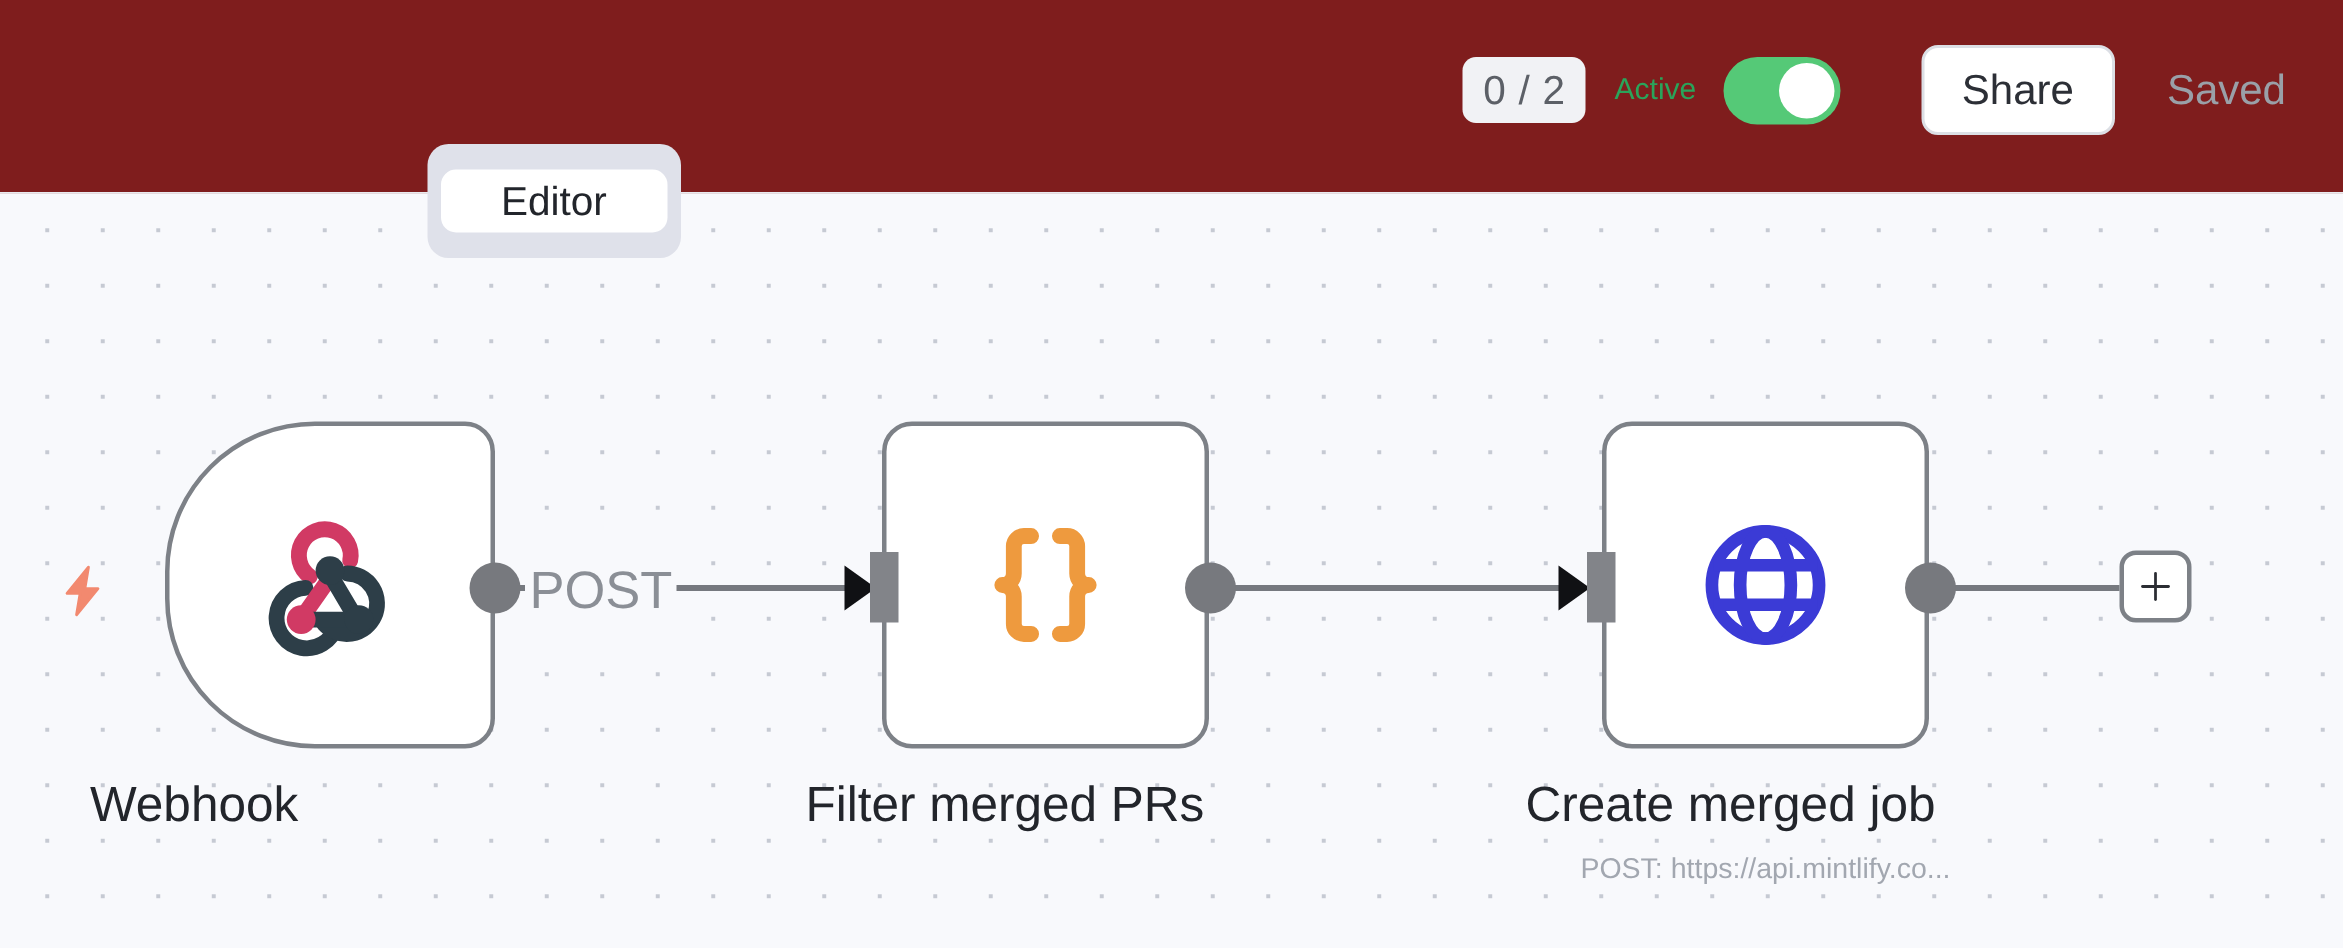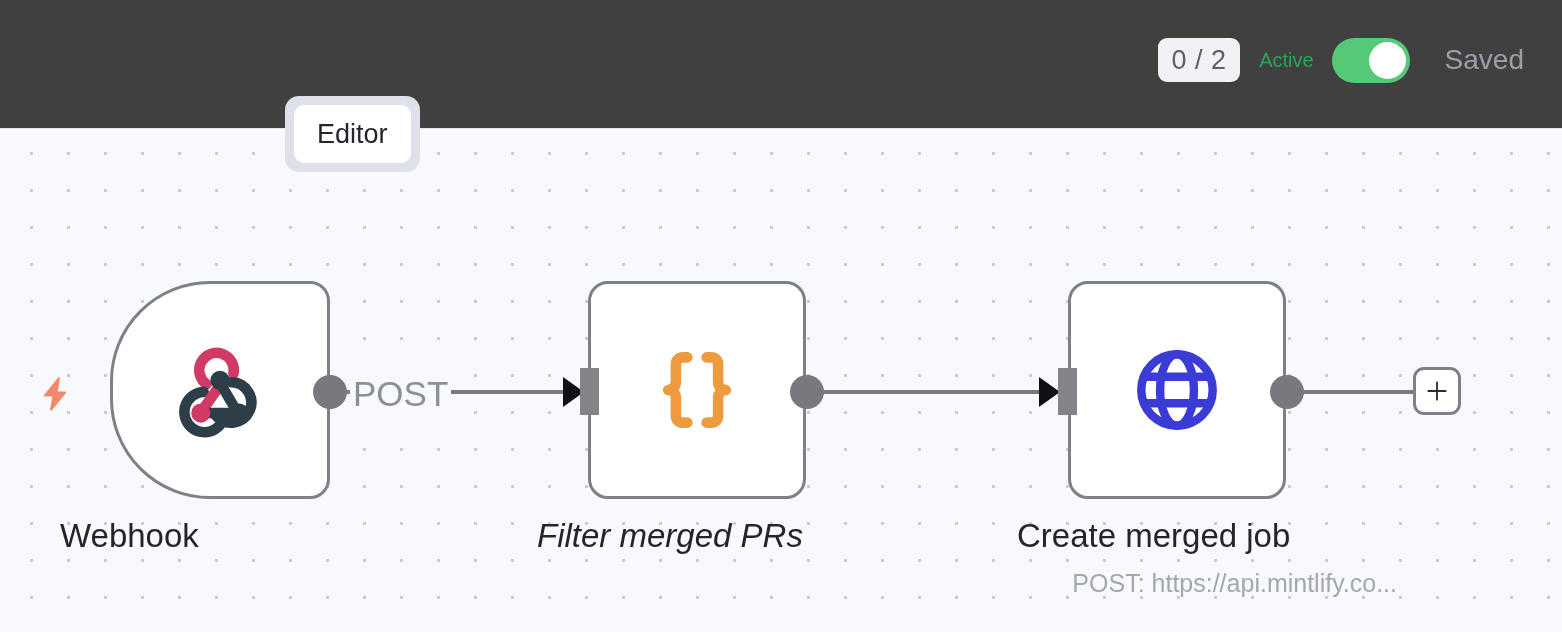--- a/index.html
+++ b/index.html
@@ -18,21 +18,21 @@
     overflow: hidden;
     background: #ffffff;
   }
 
   
   .topbar {
     position: absolute;
     left: 0; top: 0;
     width: 1562px;
     height: 129px;
-    background: #404040;
+    background: #7f1d1d;
     border-bottom: 1px solid #e8eaef;
     box-sizing: border-box;
   }
   .top-right {
     position: absolute;
     right: 38px;
     top: 31px;
     display: flex;
     align-items: center;
     gap: 0px;
@@ -102,22 +102,22 @@
     height: 76px;
     background: #dfe1ea;
     border-radius: 14px;
     display: flex;
     align-items: center;
     padding: 0 9px;
     gap: 0px;
     z-index: 5;
   }
   .tab {
-    height: 58px;
-    padding: 0 23px;
+    height: 42px;
+    padding: 0 40px;
     display: flex;
     align-items: center;
     font-size: 27px;
     color: #70757e;
     border-radius: 10px;
     cursor: pointer;
     white-space: nowrap;
   }
   .tab.active {
     background: #ffffff;
@@ -157,22 +157,22 @@
   }
   .node-label {
     position: absolute;
     text-align: left;
     font-size: 33px;
     color: #22252b;
     white-space: nowrap;
   }
   .node-sublabel {
     position: absolute;
-    text-align: right;
-    font-size: 25px;
+    text-align: center;
+    font-size: 19px;
     color: #a2a7b0;
     white-space: nowrap;
   }
 
   .port-out {
     position: absolute;
     width: 34px;
     height: 34px;
     border-radius: 50%;
     background: #77797e;
@@ -229,20 +229,21 @@
     <div class="top-right">
 
       <div class="exec-badge">0 / 2</div>
 
       <div class="active-label">Active</div>
 
       <div class="toggle">
         <div class="knob"></div>
       </div>
 
+      <div class="share-btn">Share</div>
 
       <div class="saved-label">Saved</div>
     </div>
   </div>
 
   <div class="tabbar">
     <div class="tab active">Editor</div>
   </div>
 
   <div class="canvas">
@@ -290,21 +291,21 @@
           <svg class="icon-svg" width="96" height="96" viewBox="0 0 100 100" aria-hidden="true">
             <g fill="none" stroke="#ee9a3e" stroke-width="11" stroke-linecap="round" stroke-linejoin="round">
               <path d="M40 16 L35 16 A7 7 0 0 0 28 23 L28 42 A8 8 0 0 1 20 50 A8 8 0 0 1 28 58 L28 77 A7 7 0 0 0 35 84 L40 84"></path>
               <path d="M60 16 L65 16 A7 7 0 0 1 72 23 L72 42 A8 8 0 0 0 80 50 A8 8 0 0 0 72 58 L72 77 A7 7 0 0 1 65 84 L60 84"></path>
             </g>
           </svg>
         </span>
       </div>
       <div class="port-in" style="left:580px; top:239px;"></div>
       <div class="port-out" style="left:790px; top:246px;"></div>
-      <div class="node-label" style="left:537px; top:388px; width:320px;font-style:italic;">Filter merged PRs</div>
+      <div class="node-label" style="left:537px; top:388px; width:320px;">Filter merged PRs</div>
     </div>
 
     <div class="node-wrap">
       <div class="node-box square" style="left:1068px; top:152px; width:218px; height:218px;">
         <span>
           <svg class="icon-svg" width="94" height="94" viewBox="0 0 100 100" aria-hidden="true">
             <g fill="none" stroke="#3b3bd6" stroke-width="9">
               <circle cx="50" cy="50" r="38"></circle>
               <ellipse cx="50" cy="50" rx="18" ry="38"></ellipse>
               <line x1="13" y1="36" x2="87" y2="36"></line>

